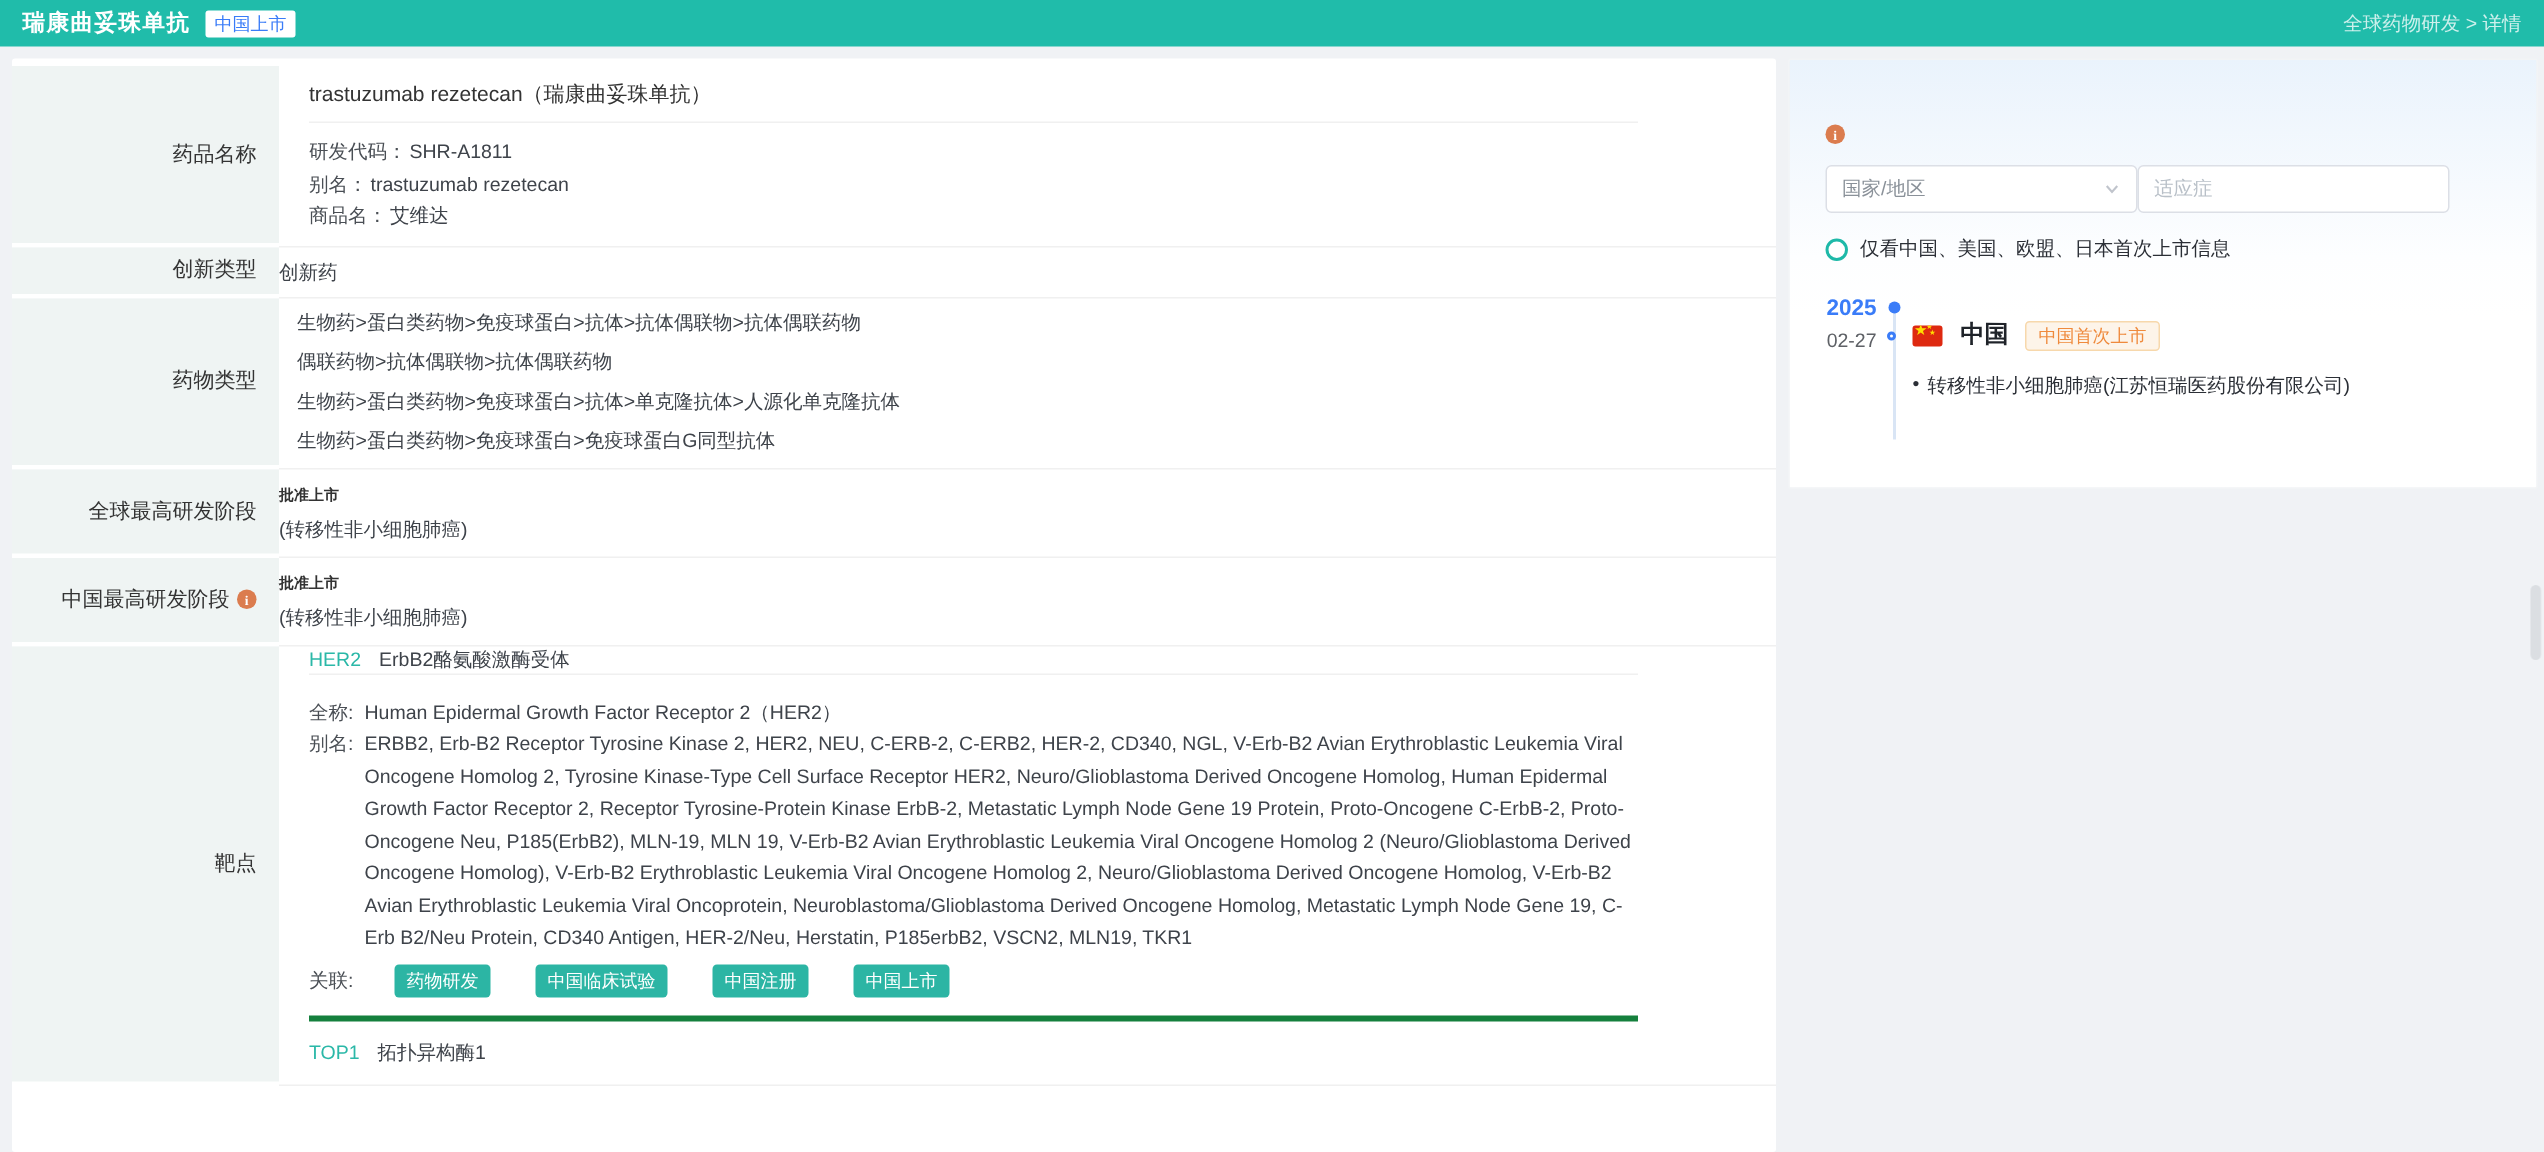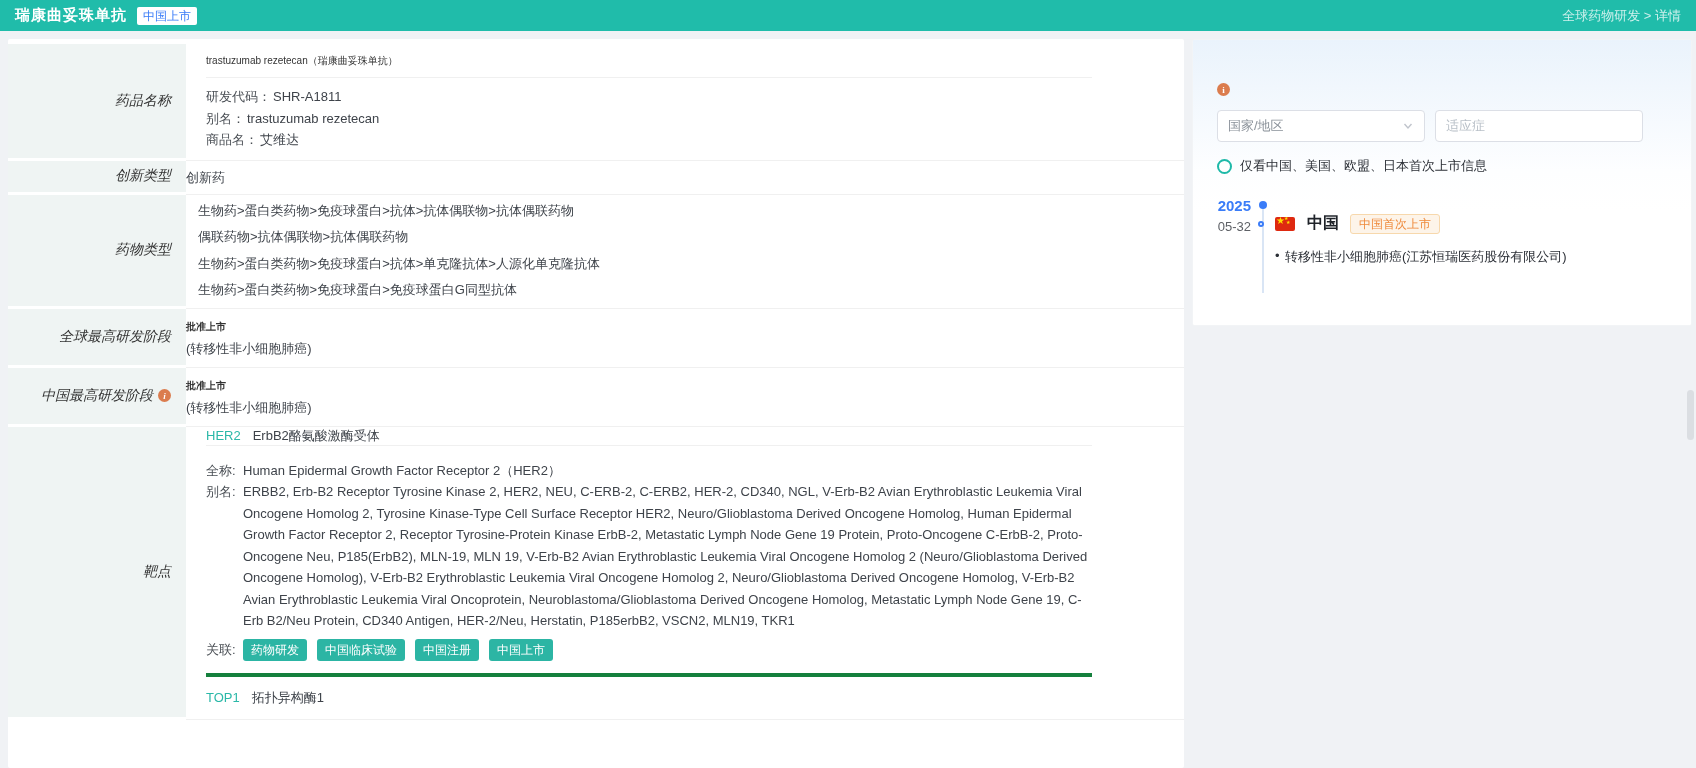--- a/index.html
+++ b/index.html
@@ -20,55 +20,55 @@
   .card { background:#fff; border-radius:2px; }
   .left-card { width:1176px; height:729px; overflow:hidden; padding-top:5px; }
   .right-card { width:500px; height:287px; padding:30px 24px 0;
     background:linear-gradient(180deg,#EAF3FC 0%,#FDFEFF 46%,#FFFFFF 60%);
     border:1px solid #F2F4F6; }
 
   
   .row { display:flex; }
   .row-label { width:178px; min-width:178px; background:#EFF4F3; border-bottom:3px solid #fff;
     display:flex; align-items:center; justify-content:flex-end; padding-right:15px;
-    font-size:14px; color:#333; text-align:right;font-style:italic; }
+    font-size:14px; color:#333; text-align:right; }
   .row-content { flex:1; border-bottom:1px solid #F0F0F0; padding:0 92px 0 20px; font-size:13px; color:#3E434A; }
-  .name-title { padding:10px 0 9px; font-size:10px; color:#333; border-bottom:1px solid #F0F0F0; }
+  .name-title { padding:10px 0 9px; font-size:14px; color:#333; border-bottom:1px solid #F0F0F0; }
   .name-details { padding:8px 0 9px; line-height:21.5px; }
   .inline-field .f-label { color:#4A4F55; }
   .inline-field .f-value { color:#3E434A; margin-left:2px; }
   .single-line { padding:8px 0; line-height:17px; }
   .type-lines { padding:3px 12px 4px; line-height:26.5px; }
   .stage-block { padding:7px 0 8px; }
   .stage-name { font-size:10px; font-weight:bold; color:#333; line-height:22px; }
   .stage-ind { line-height:21px; }
   .info-dot { display:inline-flex; align-items:center; justify-content:center; width:13px; height:13px;
     border-radius:50%; background:#DB7C4E; color:#fff; font-size:9px; font-weight:bold;
     font-family:"Liberation Serif",serif; margin-left:5px; cursor:pointer; }
   
   .target-head { display:flex; align-items:center; padding:0 0; border-bottom:1px solid #F0F0F0; }
   .target-head.last { border-bottom:none; padding:12px 0; }
   .target-symbol { color:#2BB8A8; font-size:13px; margin-right:12px; cursor:pointer; }
   .target-name { font-size:13px; color:#3E434A; }
   .target-body { padding:14px 0 12px; border-bottom:4px solid #15803d; }
   .t-row { display:flex; line-height:21.5px; }
   .t-label { min-width:37px; color:#4A4F55; }
   .t-text { flex:1; color:#3E434A; }
-  .t-tags { display:flex; align-items:center; margin-top:7px; }
+  .t-tags { display:flex; align-items:center; margin-top:7px;gap:20px; }
   .tag { background:#2CB5A4; color:#fff; font-size:12px; line-height:1; padding:5px 8px;
     border-radius:3px; margin-right:10px; cursor:pointer; }
 
   
   .tabs { display:flex; gap:26px; }
   .tab { font-size:14px; font-weight:bold; color:#2B2F36; padding-bottom:9px; cursor:pointer;
     border-bottom:2px solid transparent; }
   .tab.active { color:#3A7CF8; border-bottom-color:#3A7CF8; }
   .note { display:flex; align-items:center; margin-top:13px; font-size:13px; color:#555B63; }
   .note .info-dot { margin:0 7px 0 0; }
-  .filters { display:flex; gap:10px; margin-top:14px; }
+  .filters { display:flex; margin-top:14px; }
   .select { width:208px; height:32px; border:1px solid #DCDFE6; border-radius:4px; background:#fff;
     display:flex; align-items:center; padding:0 10px; cursor:pointer; }
   .select .ph { font-size:13px; color:#8A9199; flex:1; }
   .select .ph.light { color:#B9C0C8; }
   .chev { width:12px; height:12px; color:#C0C4CC; }
   .radio-row { display:flex; align-items:center; margin-top:15px; cursor:pointer; }
   .radio { width:15px; height:15px; border-radius:50%; border:2px solid #1EB9A8; background:#fff; margin-right:8px; }
   .radio-label { font-size:13px; color:#2B2F36; }
   
   .timeline { display:flex; margin-top:22px; }
@@ -213,21 +213,21 @@
     </div>
 
     <div class="radio-row">
       <span class="radio"></span>
       <span class="radio-label">仅看中国、美国、欧盟、日本首次上市信息</span>
     </div>
 
     <div class="timeline">
       <div class="tl-dates">
         <div class="tl-year">2025</div>
-        <div class="tl-date">05-32</div>
+        <div class="tl-date">02-27</div>
       </div>
       <div class="tl-axis">
         <span class="line"></span>
         <span class="dot-solid"></span>
         <span class="dot-ring"></span>
       </div>
       <div class="tl-body">
         <div class="tl-head">
           <span class="flag">
             <span class="star-big">★</span>

